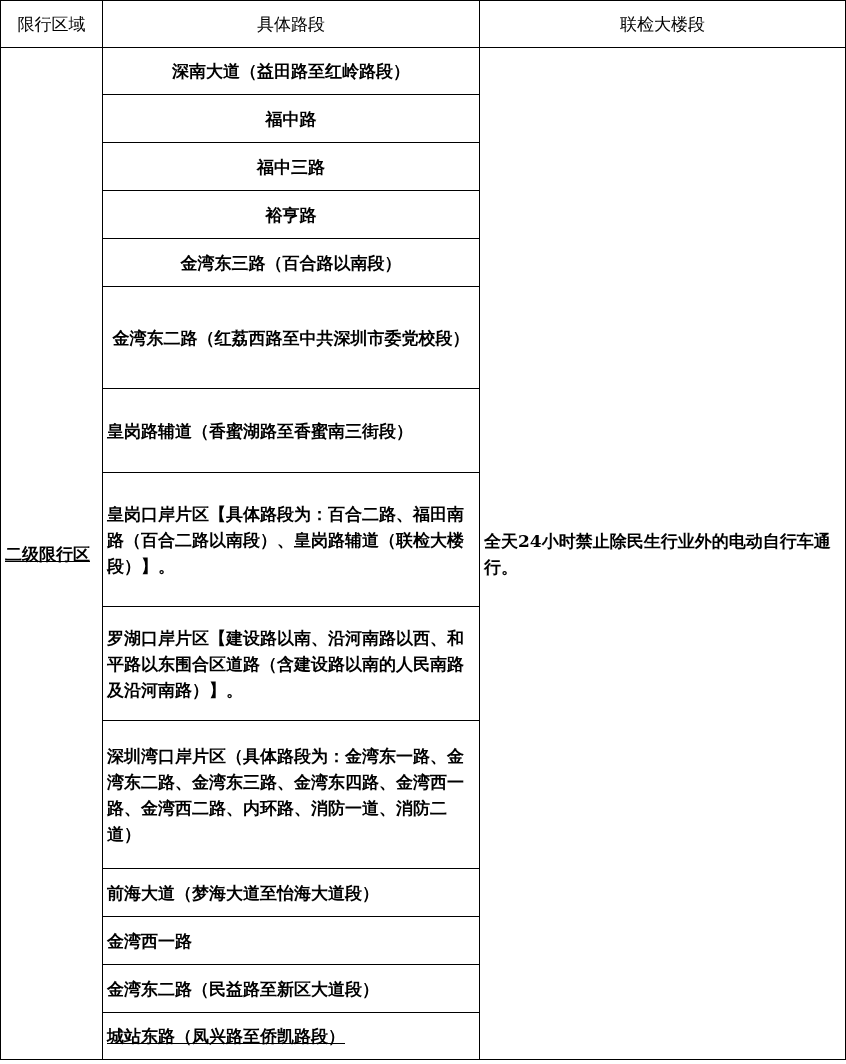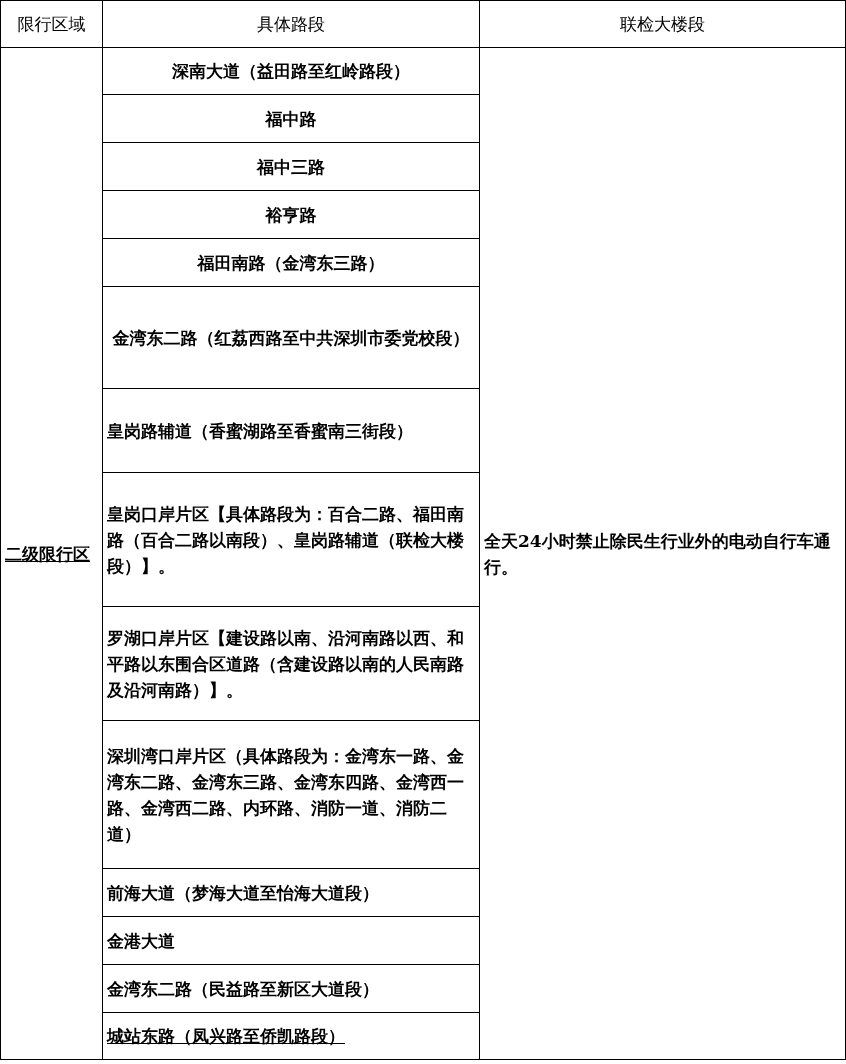--- a/index.html
+++ b/index.html
@@ -51,42 +51,42 @@
       <tr style="height: 48px;">
         <td class="bold ctr">福中路</td>
       </tr>
       <tr style="height: 48px;">
         <td class="bold ctr">福中三路</td>
       </tr>
       <tr style="height: 48px;">
         <td class="bold ctr">裕亨路</td>
       </tr>
       <tr style="height: 48px;">
-        <td class="bold ctr">福田南路（金湾东三路）</td>
+        <td class="bold ctr">金湾东三路（百合路以南段）</td>
       </tr>
       <tr style="height: 102px;">
         <td class="bold ctr">金湾东二路（红荔西路至中共深圳市委党校段）</td>
       </tr>
       <tr style="height: 84px;">
         <td class="bold lft">皇岗路辅道（香蜜湖路至香蜜南三街段）</td>
       </tr>
       <tr style="height: 134px;">
         <td class="bold lft">皇岗口岸片区【具体路段为：百合二路、福田南路（百合二路以南段）、皇岗路辅道（联检大楼段）】。</td>
       </tr>
       <tr style="height: 114px;">
         <td class="bold lft">罗湖口岸片区【建设路以南、沿河南路以西、和平路以东围合区道路（含建设路以南的人民南路及沿河南路）】。</td>
       </tr>
       <tr style="height: 148px;">
         <td class="bold lft">深圳湾口岸片区（具体路段为：金湾东一路、金湾东二路、金湾东三路、金湾东四路、金湾西一路、金湾西二路、内环路、消防一道、消防二道）</td>
       </tr>
       <tr style="height: 48px;">
         <td class="bold lft">前海大道（梦海大道至怡海大道段）</td>
       </tr>
       <tr style="height: 48px;">
-        <td class="bold lft">金港大道</td>
+        <td class="bold lft">金湾西一路</td>
       </tr>
       <tr style="height: 48px;">
         <td class="bold lft">金湾东二路（民益路至新区大道段）</td>
       </tr>
       <tr style="height: 47px; text-decoration: underline;">
         <td class="bold lft">城站东路（凤兴路至侨凯路段）</td>
       </tr>
     </tbody>
 </table>
 

